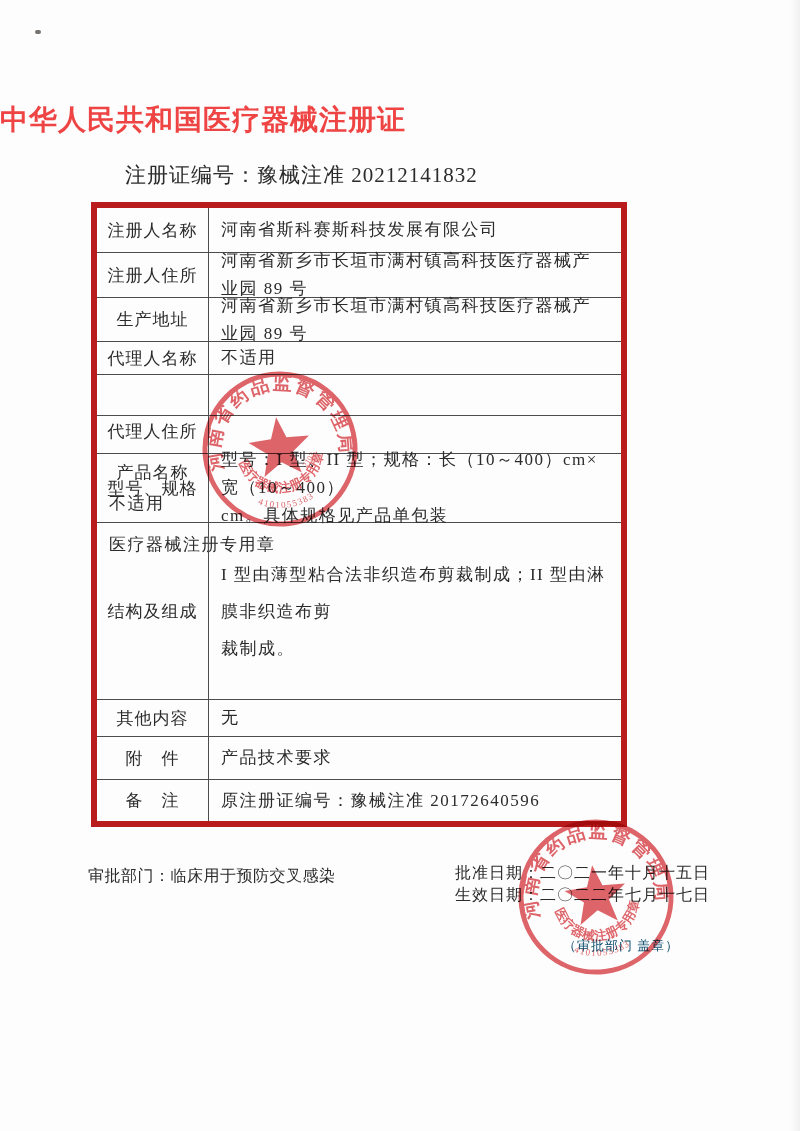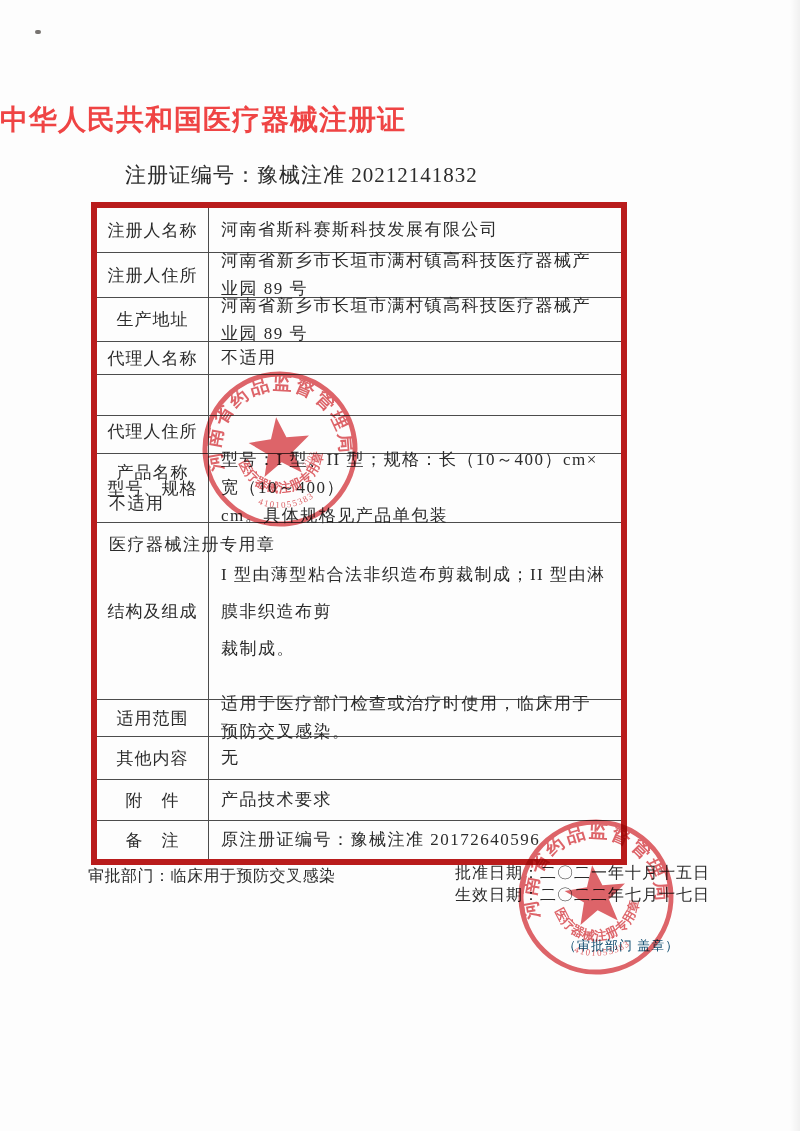--- a/index.html
+++ b/index.html
@@ -104,24 +104,20 @@
     <div class="lbl">型号、规格</div>
     <div class="val">型号：I 型、II 型；规格：长（10～400）cm×宽（10～400）
 cm。具体规格见产品单包装</div>
   </div>
   <div class="row">
     <div class="lbl">结构及组成</div>
     <div class="val">I 型由薄型粘合法非织造布剪裁制成；II 型由淋膜非织造布剪
 裁制成。</div>
   </div>
   <div class="row">
-    <div class="lbl">适用范围</div>
-    <div class="val">适用于医疗部门检查或治疗时使用，临床用于预防交叉感染。</div>
-  </div>
-  <div class="row">
     <div class="lbl">其他内容</div>
     <div class="val">无</div>
   </div>
   <div class="row">
     <div class="lbl">附　件</div>
     <div class="val">产品技术要求</div>
   </div>
   <div class="row">
     <div class="lbl">备　注</div>
     <div class="val">原注册证编号：豫械注准 20172640596</div>

